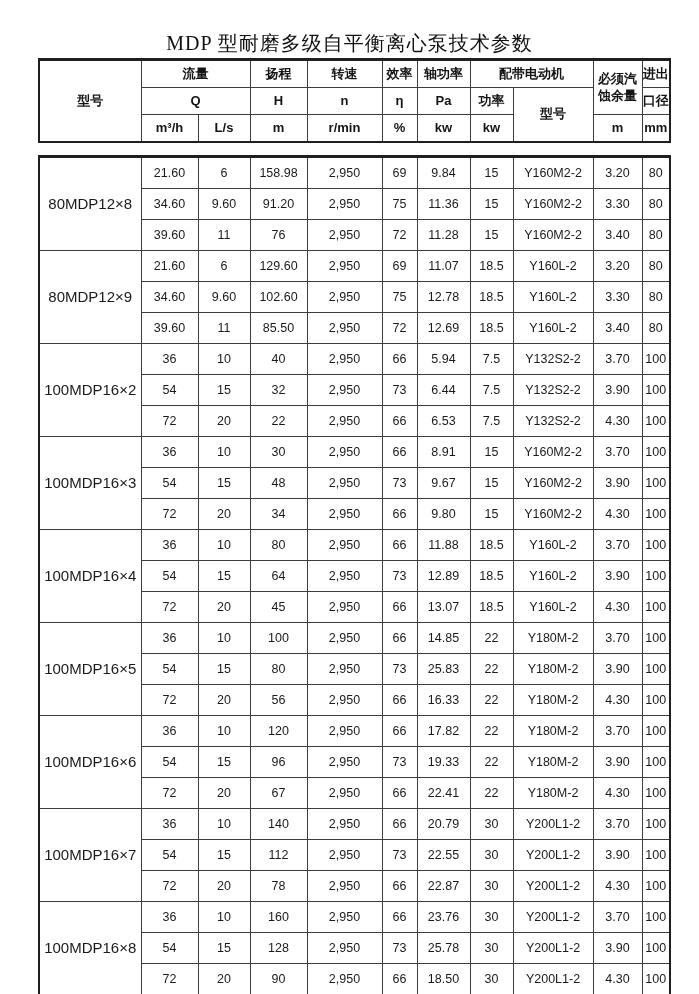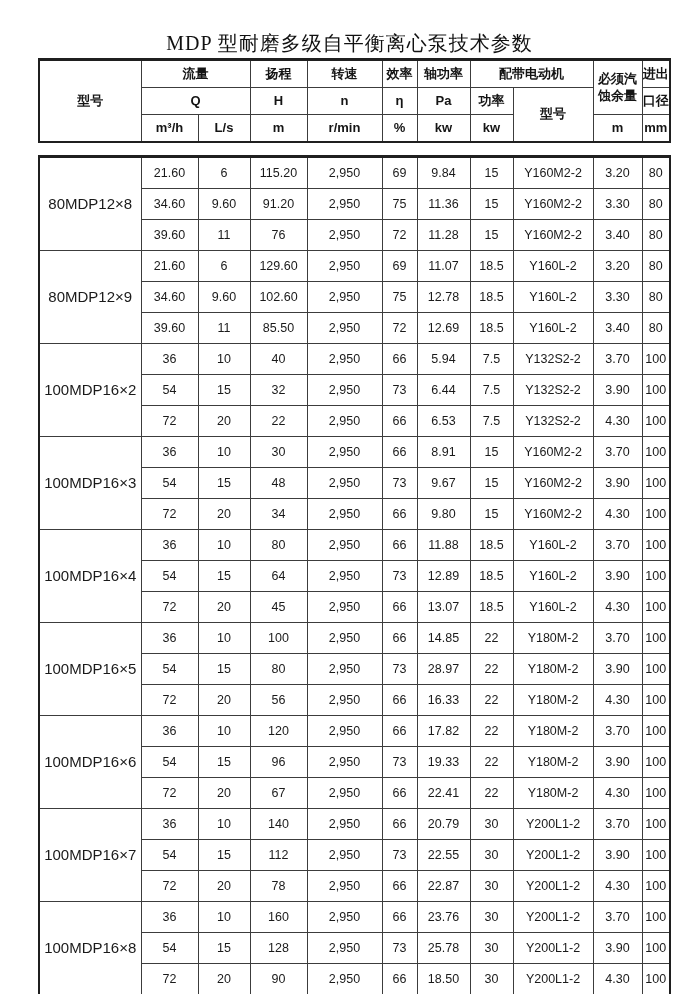--- a/index.html
+++ b/index.html
@@ -136,21 +136,21 @@
         <col style="width:43px">
         <col style="width:80px">
       <col style="width:49px">
         <col style="width:28px">
     </colgroup>
     <tbody>
         <tr>
           <td rowspan="3" class="model-cell">80MDP12×8</td>
           <td>21.60</td>
           <td>6</td>
-          <td>115.20</td>
+          <td>158.98</td>
           <td>2,950</td>
           <td>69</td>
           <td>9.84</td>
           <td>15</td>
           <td>Y160M2-2</td>
           <td>3.20</td>
           <td>80</td>
         </tr>
         <tr>
           <td>34.60</td>
@@ -336,21 +336,21 @@
           <td>Y180M-2</td>
           <td>3.70</td>
           <td>100</td>
         </tr>
         <tr>
           <td>54</td>
           <td>15</td>
           <td>80</td>
           <td>2,950</td>
           <td>73</td>
-          <td>28.97</td>
+          <td>25.83</td>
           <td>22</td>
           <td>Y180M-2</td>
           <td>3.90</td>
           <td>100</td>
         </tr>
         <tr>
           <td>72</td>
           <td>20</td>
           <td>56</td>
           <td>2,950</td>

